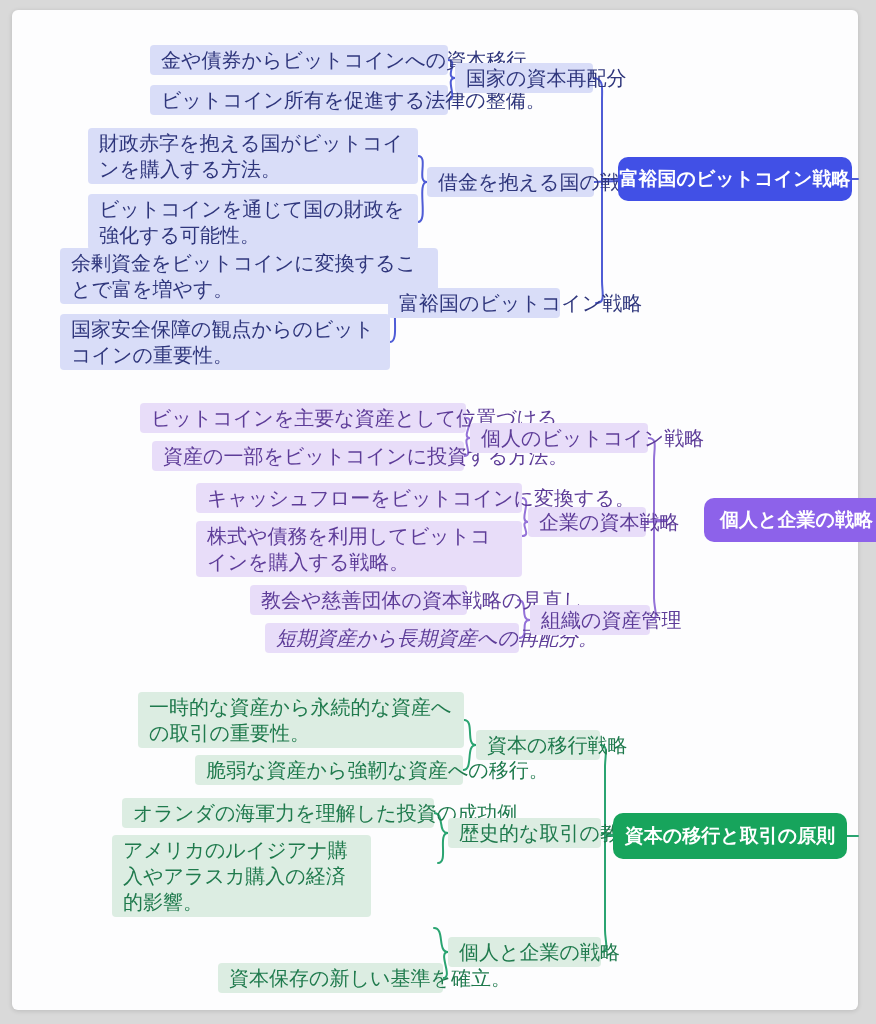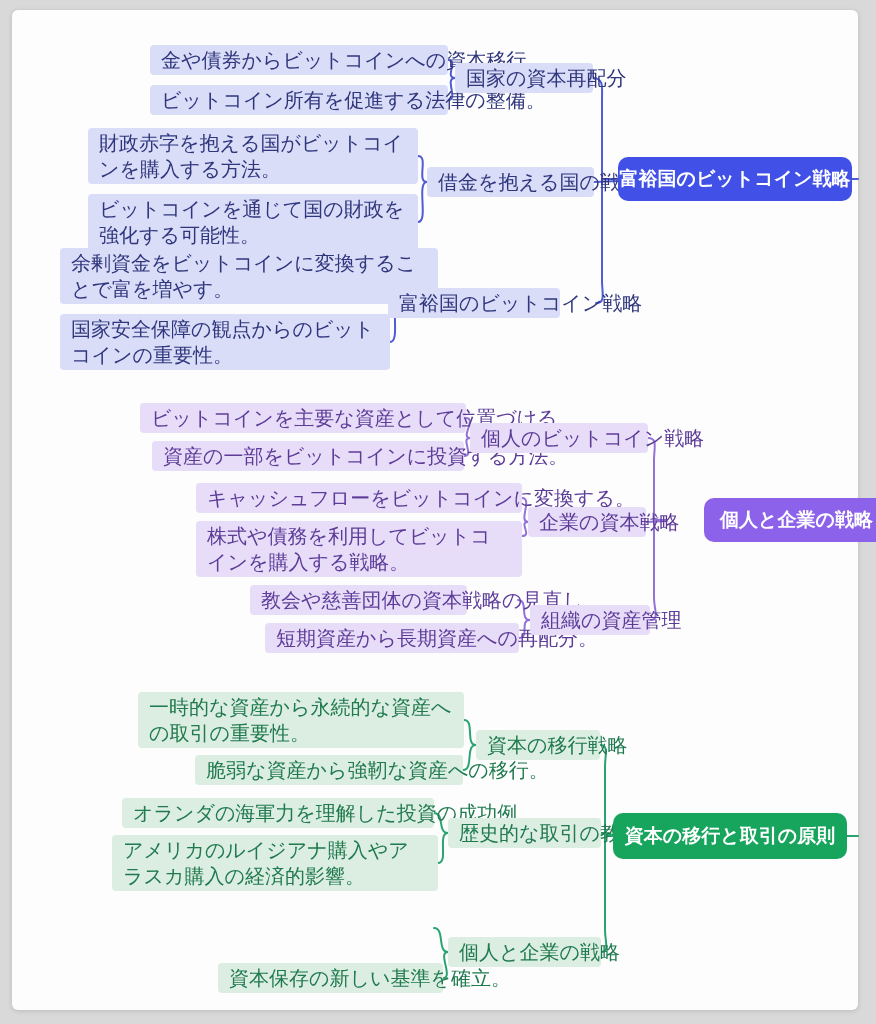--- a/index.html
+++ b/index.html
@@ -97,30 +97,30 @@
 
   <div class="node child b2" style="left:140px;top:403px;width:326px;">ビットコインを主要な資産として位置づける。</div>
   <div class="node child b2" style="left:152px;top:441px;width:312px;">資産の一部をビットコインに投資する方法。</div>
   <div class="node topic b2" style="left:470px;top:423px;width:178px;">個人のビットコイン戦略</div>
 
   <div class="node child b2" style="left:196px;top:483px;width:326px;">キャッシュフローをビットコインに変換する。</div>
   <div class="node child b2 multi" style="left:196px;top:521px;width:326px;">株式や債務を利用してビットコインを購入する戦略。</div>
   <div class="node topic b2" style="left:528px;top:507px;width:118px;">企業の資本戦略</div>
 
   <div class="node child b2" style="left:250px;top:585px;width:217px;">教会や慈善団体の資本戦略の見直し。</div>
-  <div class="node child b2" style="left:265px;top:623px;width:254px;">短期資産から長期資産への再配分。</div>
+  <div class="node child b2" style="left:265px;top:623px;width:254px;font-style:italic;">短期資産から長期資産への再配分。</div>
   <div class="node topic b2" style="left:530px;top:605px;width:120px;">組織の資産管理</div>
 
   <div class="node root b2" style="left:704px;top:498px;width:185px;height:44px;">個人と企業の戦略</div>
 
   <div class="node child b3 multi" style="left:138px;top:692px;width:326px;">一時的な資産から永続的な資産への取引の重要性。</div>
   <div class="node child b3" style="left:195px;top:755px;width:268px;">脆弱な資産から強靭な資産への移行。</div>
   <div class="node topic b3" style="left:476px;top:730px;width:124px;">資本の移行戦略</div>
 
   <div class="node child b3" style="left:122px;top:798px;width:312px;">オランダの海軍力を理解した投資の成功例。</div>
-  <div class="node child b3 multi" style="left:112px;top:835px;width:326px;">アメリカのルイジアナ購入やアラスカ購入の経済的影響。</div>
+  <div class="node child b3 multi" style="left:112px;top:835px;width:259px;">アメリカのルイジアナ購入やアラスカ購入の経済的影響。</div>
   <div class="node topic b3" style="left:448px;top:818px;width:153px;">歴史的な取引の教訓</div>
 
   <div class="node child b3" style="left:218px;top:963px;width:225px;">資本保存の新しい基準を確立。</div>
   <div class="node topic b3" style="left:448px;top:937px;width:153px;">個人と企業の戦略</div>
 
   <div class="node root b3" style="left:613px;top:813px;width:234px;height:46px;">資本の移行と取引の原則</div>
 </div>
 
 </body></html>

